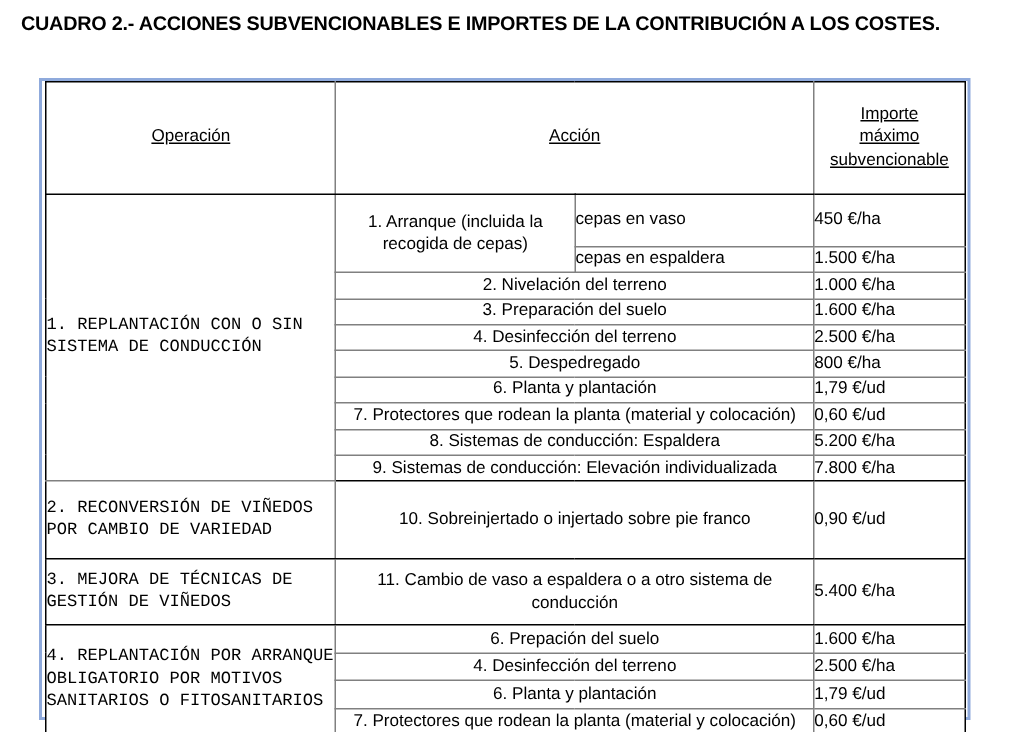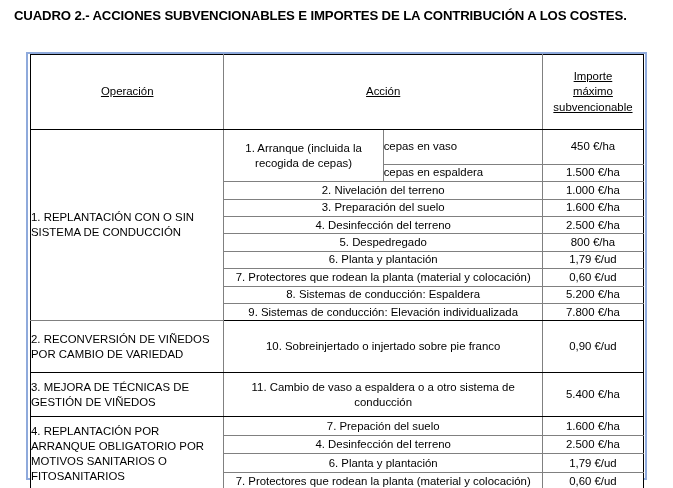--- a/index.html
+++ b/index.html
@@ -79,20 +79,21 @@
   th.h-ac     { width: 293px; margin-top: 36px; }
   th.h-im     { width: 93px;  line-height: 1.45; }
 
   
   td.op {
     text-align: left;
     vertical-align: top;
     padding: 4px 4px 4px 5px;
     font-size: 11.3px;
     line-height: 1.47;
+    font-family: Liberation Mono, monospace;
   }
 
   
   td.ac {
     text-align: center;
     padding: 1px 3px 1px 4px;
     font-size: 11.3px;
     line-height: 1.42;
   }
   td.ac-top {
@@ -103,21 +104,21 @@
   
   td.sub {
     text-align: left;
     padding: 1px 3px 1px 4px;
     font-size: 11.3px;
     margin-left: 48px;
   }
 
   
   td.im {
-    text-align: center;
+    text-align: left;
     padding: 1px 6px 1px 4px;
     font-size: 11.3px;
     white-space: nowrap;
   }
 
   tbody tr { height: 17.4px; }
   tr.r-tall2 { height: 34.8px; }
 </style>
 </head>
 <body>
@@ -192,21 +193,21 @@
     </tr>
 
     <tr style="height:44px;margin-left:33px;">
       <td class="op bl-hard bb-hard">3. MEJORA DE TÉCNICAS DE GESTIÓN DE VIÑEDOS</td>
       <td class="ac ac-top bl-hard bb-hard" colspan="2">11. Cambio de vaso a espaldera o a otro sistema de conducción</td>
       <td class="im bl-hard br-hard bb-hard">5.400 €/ha</td>
     </tr>
 
     <tr style="height:18.5px;">
       <td class="op bl-hard bb-hard" rowspan="4">4. REPLANTACIÓN POR ARRANQUE OBLIGATORIO POR MOTIVOS SANITARIOS O FITOSANITARIOS</td>
-      <td class="ac bl-hard" colspan="2">7. Prepación del suelo</td>
+      <td class="ac bl-hard" colspan="2">6. Prepación del suelo</td>
       <td class="im bl-hard br-hard">1.600 €/ha</td>
     </tr>
     <tr style="height:18.5px;">
       <td class="ac bl-hard" colspan="2">4. Desinfección del terreno</td>
       <td class="im bl-hard br-hard">2.500 €/ha</td>
     </tr>
     <tr style="height:18.5px;">
       <td class="ac bl-hard" colspan="2">6. Planta y plantación</td>
       <td class="im bl-hard br-hard">1,79 €/ud</td>
     </tr>

